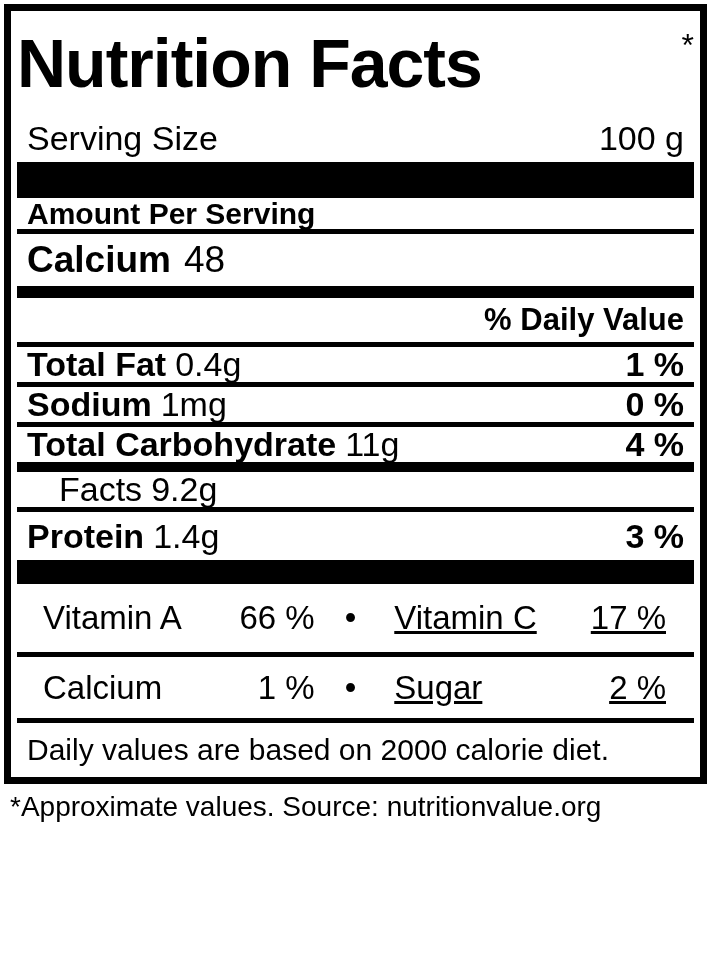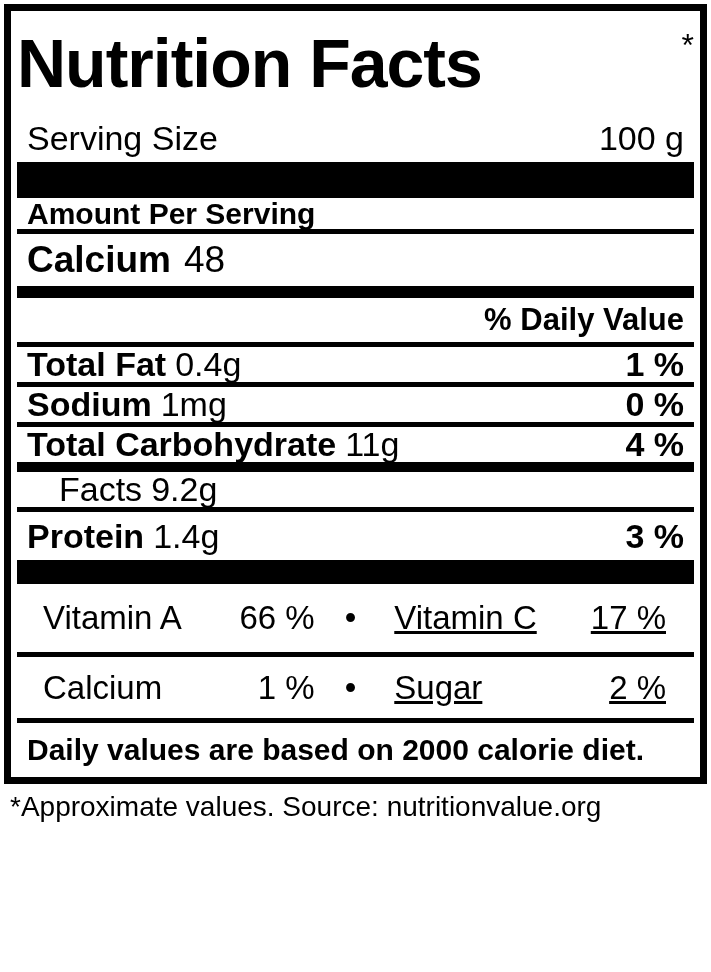--- a/index.html
+++ b/index.html
@@ -83,21 +83,21 @@
   .micro1 { height: 68px; }
   .micro2 { height: 61px; }
   .half {
     flex: 1;
     display: flex;
     justify-content: space-between;
   }
   .half.left  { padding-right: 30px; }
   .half.right { padding-left: 38px; text-decoration: underline; }
   .sep { font-size: 33px; }
-  .note-row { height: 54px; font-size: 30px; font-weight: bold; }
+  .note-row { height: 54px; font-size: 30px; }
   .disclaimer {
     margin: 7px 0 0 10px;
     font-size: 28px;
   }
 </style>
 </head>
 <body>
 
 <div class="label">
 

